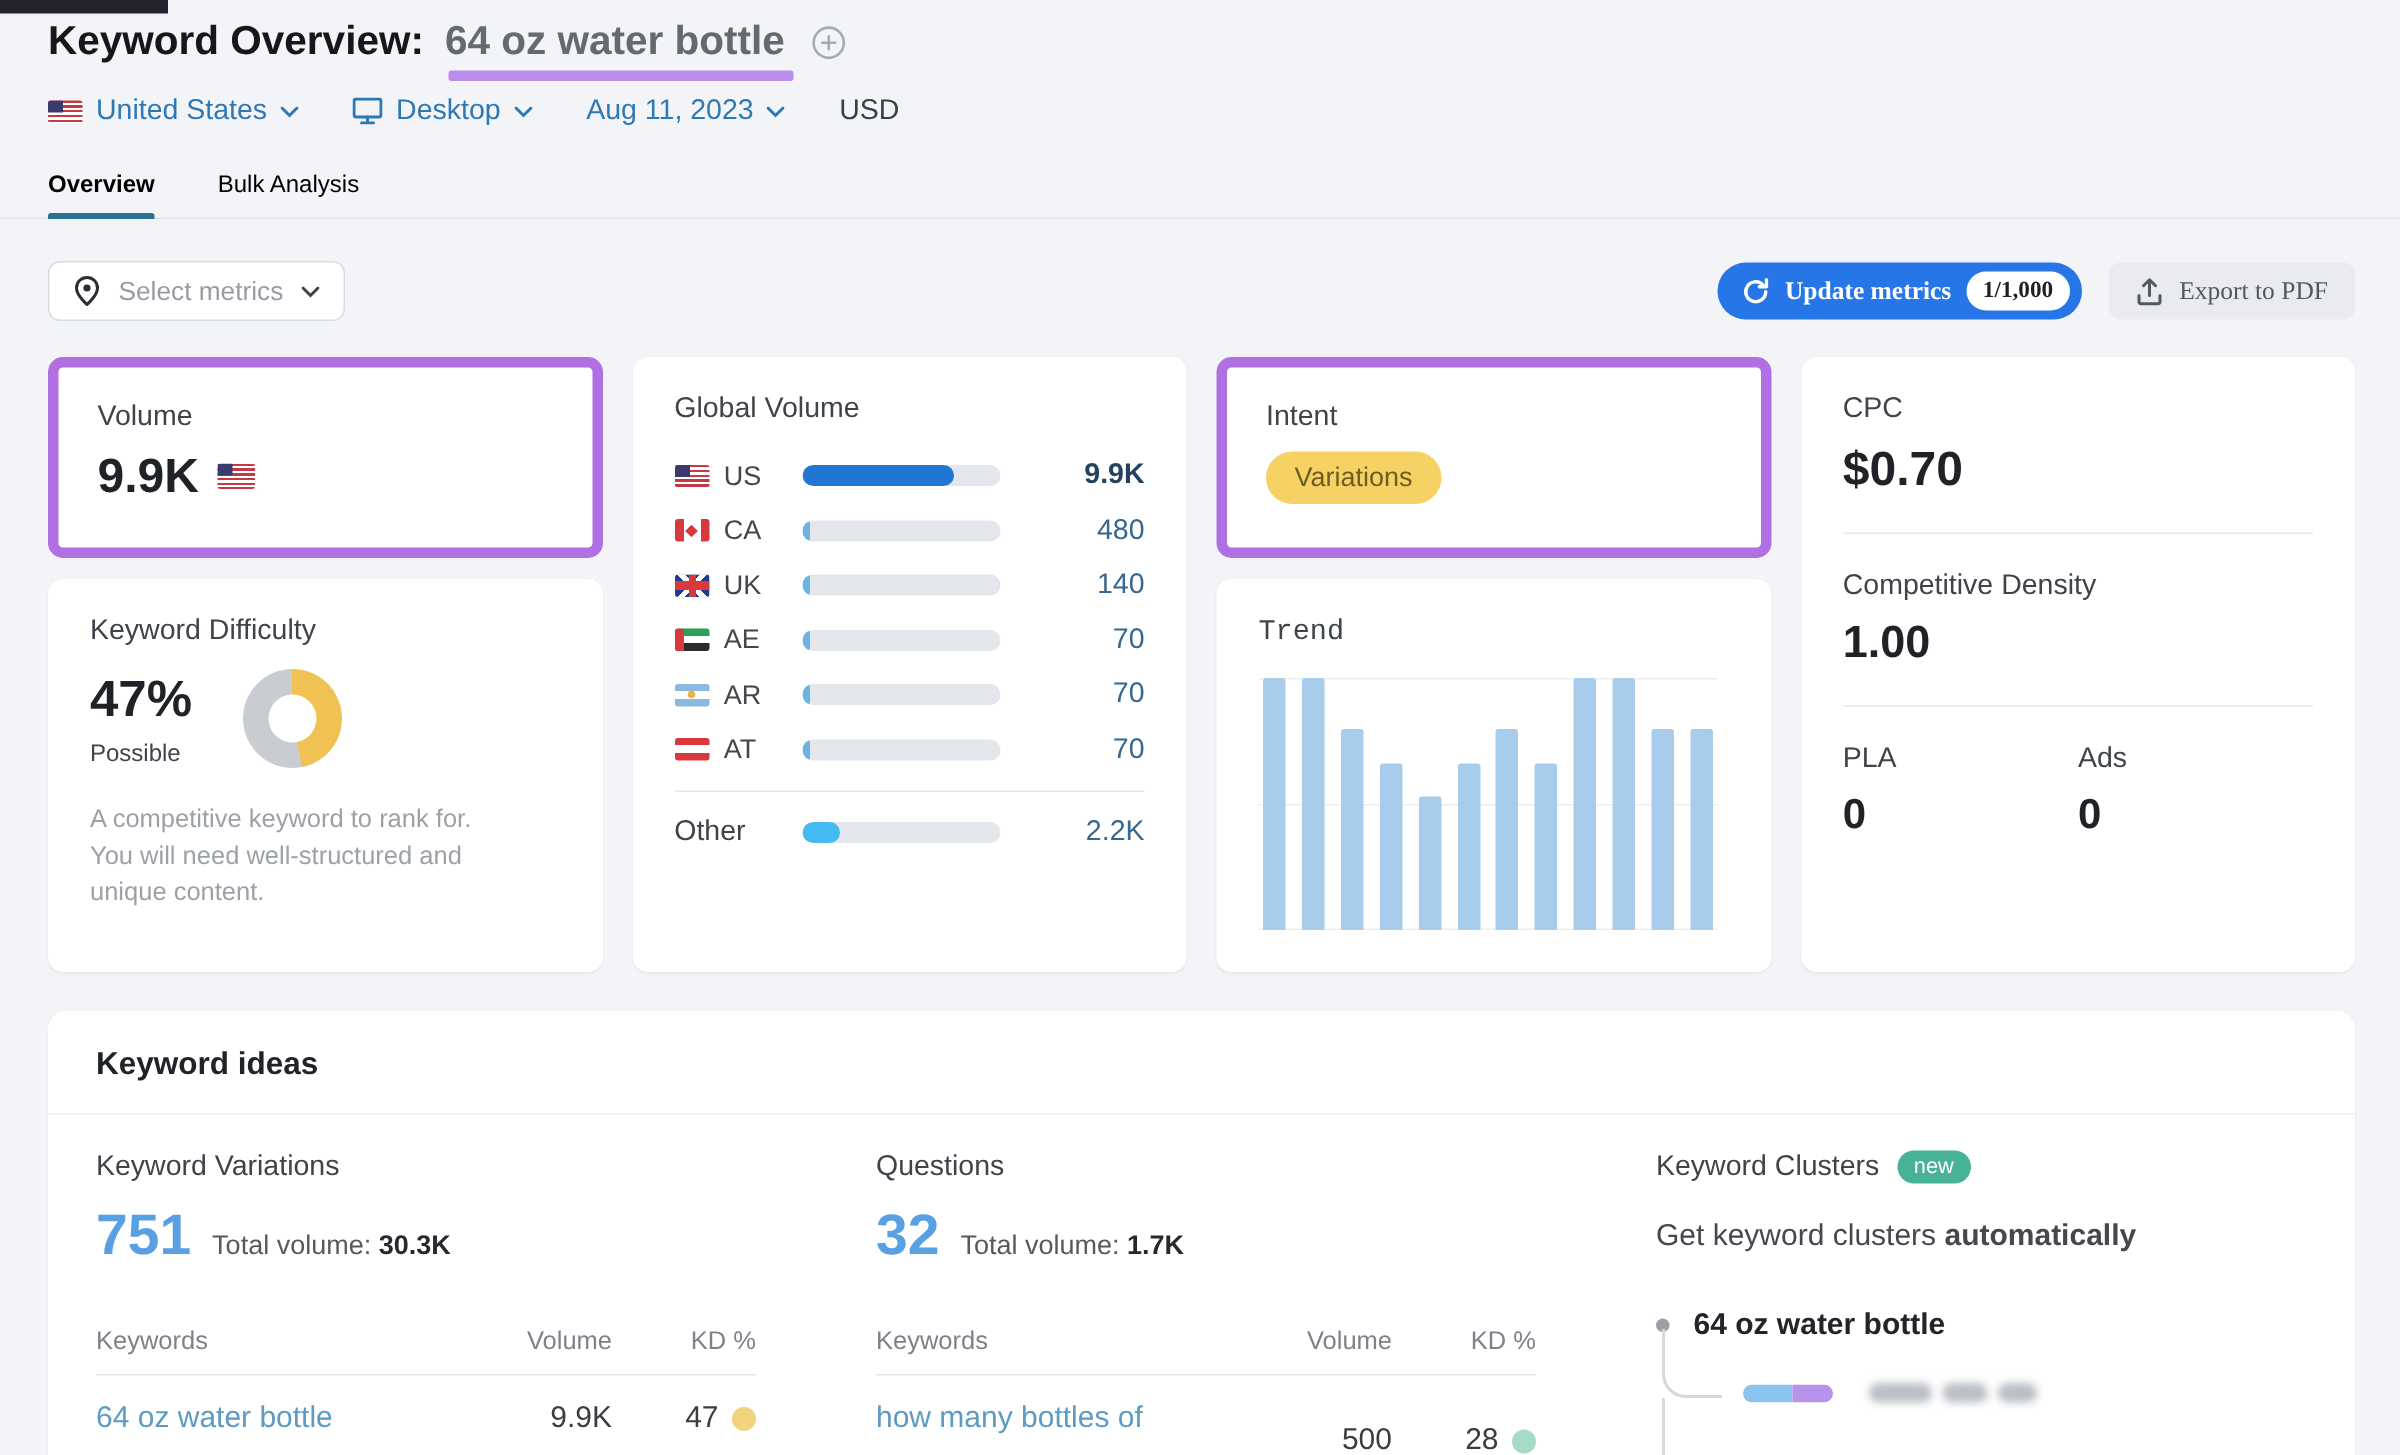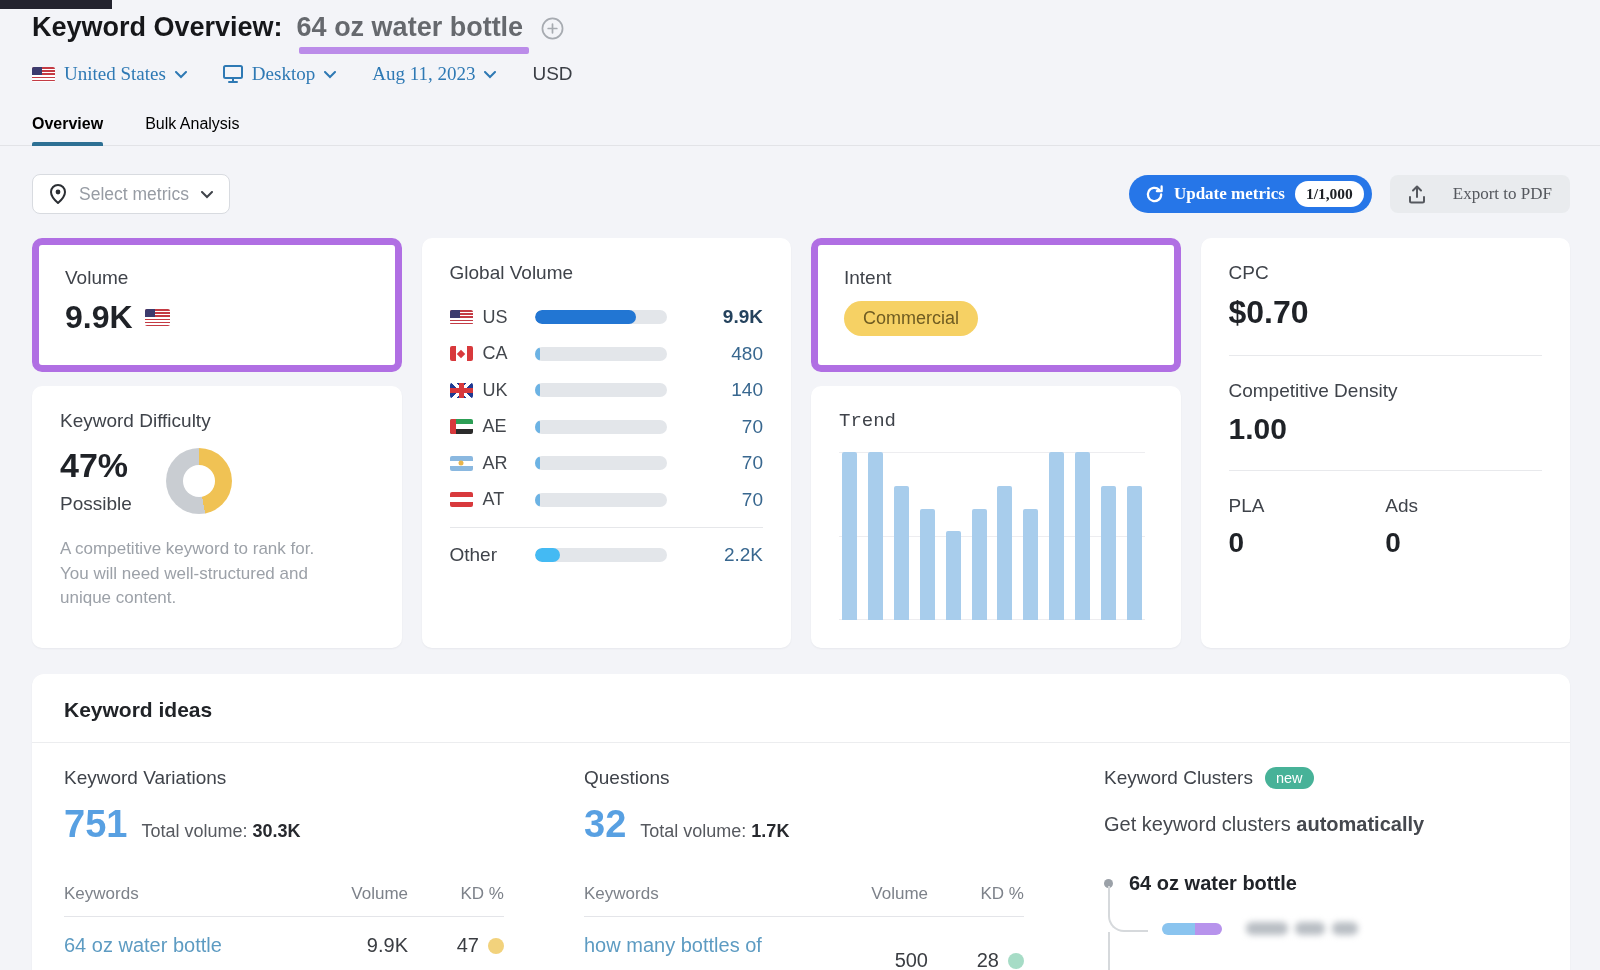--- a/index.html
+++ b/index.html
@@ -14,59 +14,59 @@
 
   
   .title-row { display:flex; align-items:center; gap:14px; }
   .title-label { font-size:27px; font-weight:bold; color:#16171a; }
   .keyword-wrap { position:relative; }
   .keyword { font-size:27px; font-weight:bold; color:#66696e; }
   .keyword-underline { position:absolute; left:2px; right:-6px; bottom:-11px; height:7px; background:#bb8ce9; border-radius:2px; }
   .plus-circle { display:inline-flex; margin-left:4px; margin-top:2px; }
 
   .filters { display:flex; align-items:center; gap:36px; margin-top:20px; font-size:19px; color:#2e79b4; }
-  .filter { display:flex; align-items:center; gap:9px; cursor:pointer;font-family:Liberation Serif, serif; }
+  .filter { display:flex; align-items:center; gap:9px; cursor:pointer; }
   .filter .chev { color:#2e79b4; display:inline-flex; margin-top:2px; }
   .currency { color:#3a3e45; }
 
   
   .tabs { display:flex; gap:42px; margin:30px -32px 0; padding:0 32px; border-bottom:1px solid #e2e3e7; }
   .tab { font-size:16px; color:#000000; padding-bottom:12px; position:relative; cursor:pointer; }
   .tab.active { font-weight:bold; }
   .tab.active::after { content:''; position:absolute; left:0; right:0; bottom:-1px; height:4px; background:#2d7094; border-radius:2px 2px 0 0; }
 
   
   .toolbar { display:flex; justify-content:space-between; align-items:center; margin-top:28px; }
   .select-location { display:flex; align-items:center; gap:12px; height:40px; padding:0 16px;
     background:#fff; border:1px solid #d8dbe0; border-radius:8px; cursor:pointer; }
   .select-location .sl-text { font-size:17.5px; color:#979ca4; }
   .select-location .chev { color:#3f434a; display:inline-flex; margin-top:2px; }
   .toolbar-right { display:flex; gap:18px; align-items:center;font-family:Liberation Serif, serif; }
   .btn-update { display:flex; align-items:center; gap:10px; height:38px; padding:0 8px 0 16px;
     background:#2676e8; border:none; border-radius:19px; color:#fff; font-size:17px; font-weight:bold; cursor:pointer;
     font-family:inherit; }
   .btn-counter { background:#fff; color:#1e2125; font-size:15.5px; font-weight:bold; border-radius:13px; padding:4px 11px; }
-  .btn-export { display:flex; align-items:center; gap:27px; height:38px; padding:0 18px;
+  .btn-export { display:flex; align-items:center; gap:11px; height:38px; padding:0 18px;
     background:#e9ebee; border:none; border-radius:8px; color:#55585e; font-size:17px; cursor:pointer; font-family:inherit; }
 
   
   .cards { display:grid; grid-template-columns:repeat(4,1fr); gap:20px; margin-top:24px; height:410px; }
   .col { display:flex; flex-direction:column; gap:14px; }
   .card { background:#fff; border-radius:10px; box-shadow:0 1px 2px rgba(20,20,40,.05); }
   .frame { border:7px solid #b06fe3; border-radius:10px; background:#fff; height:134px; }
   .pad { padding:22px 26px; }
   .card-label { font-size:19px; color:#3f434a; }
   .big-val { font-size:32px; font-weight:bold; color:#1f2227; margin-top:10px; }
   .vol-val { display:flex; align-items:center; gap:12px; }
 
   
   .kd-card { flex:1; padding:24px 28px; }
   .kd-main { display:flex; align-items:center; margin-top:14px; }
   .kd-left .kd-val { font-size:34px; font-weight:bold; }
-  .kd-left .kd-status { font-size:19px; color:#3f434a; margin-top:8px; }
+  .kd-left .kd-status { font-size:16px; color:#3f434a; margin-top:8px; }
   .donut { width:66px; height:66px; border-radius:50%; margin-left:34px; position:relative; }
   .donut::after { content:''; position:absolute; inset:17px; background:#fff; border-radius:50%; }
   .kd-desc { font-size:17px; color:#9ca1a8; line-height:1.45; margin-top:22px; max-width:280px; }
 
   
   .gv-card { height:100%; padding:24px 28px; }
   .gv-rows { margin-top:22px; }
   .gv-row { display:flex; align-items:center; margin-bottom:14.5px; }
   .gv-code { font-size:18px; color:#43474d; width:36px; margin-left:10px; }
   .gv-row.other .gv-code { width:69px; margin-left:0; font-size:19px; color:#3f434a; }
@@ -335,21 +335,21 @@
             </span>
           <span class="gv-val">2.2K</span>
         </div>
       </div>
     </div>
 
     <div class="col">
       <div class="frame">
         <div class="pad">
           <div class="card-label">Intent</div>
-          <span class="intent-badge">Commercial</span>
+          <span class="intent-badge">Variations</span>
         </div>
       </div>
       <div class="card trend-card">
         <div class="card-label">Trend</div>
         <div class="trend-chart">
             <div class="tbar" style="height: 100%;"></div>
             <div class="tbar" style="height: 100%;"></div>
             <div class="tbar" style="height: 80%;"></div>
             <div class="tbar" style="height: 66%;"></div>
             <div class="tbar" style="height: 53%;"></div>

